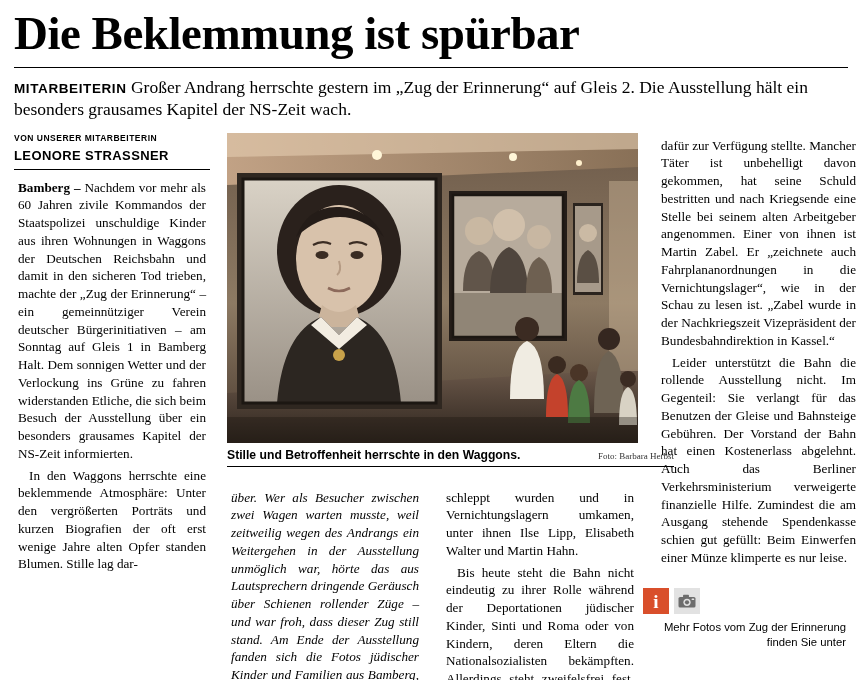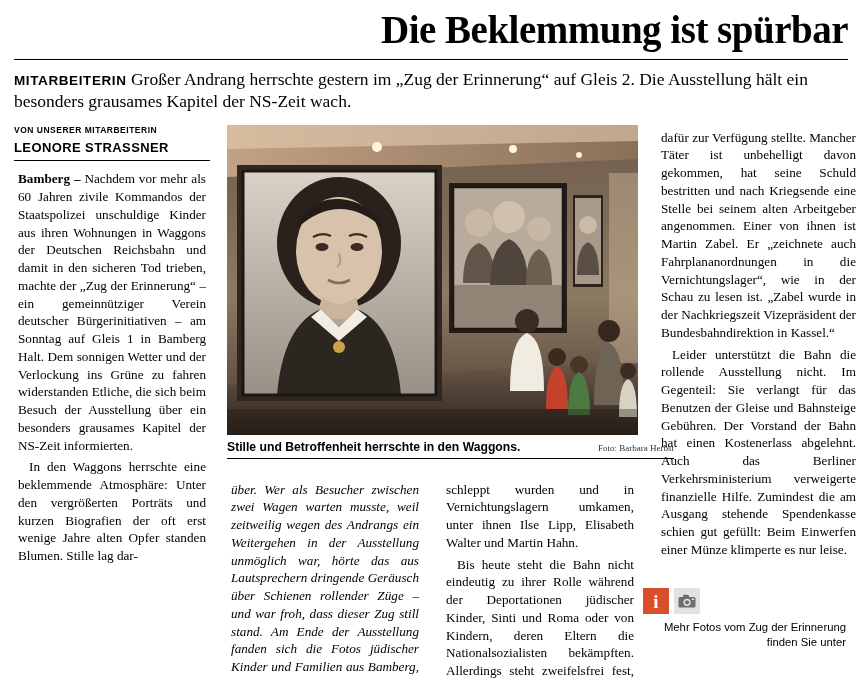--- a/index.html
+++ b/index.html
@@ -19,24 +19,24 @@
     width: 862px;
     height: 680px;
     padding: 0;
     box-sizing: border-box;
   }
 
   
   .headline {
     font-family: "Liberation Serif", serif;
     font-weight: bold;
-    font-size: 39px;
+    font-size: 47px;
     line-height: 1.02;
     letter-spacing: -0.5px;
-    text-align: right;
+    text-align: left;
     margin: 10px 14px 0 14px;
     padding: 0;
   }
   .rule {
     border: 0;
     border-top: 1.5px solid #000;
     margin: 9px 14px 0 14px;
   }
 
   

